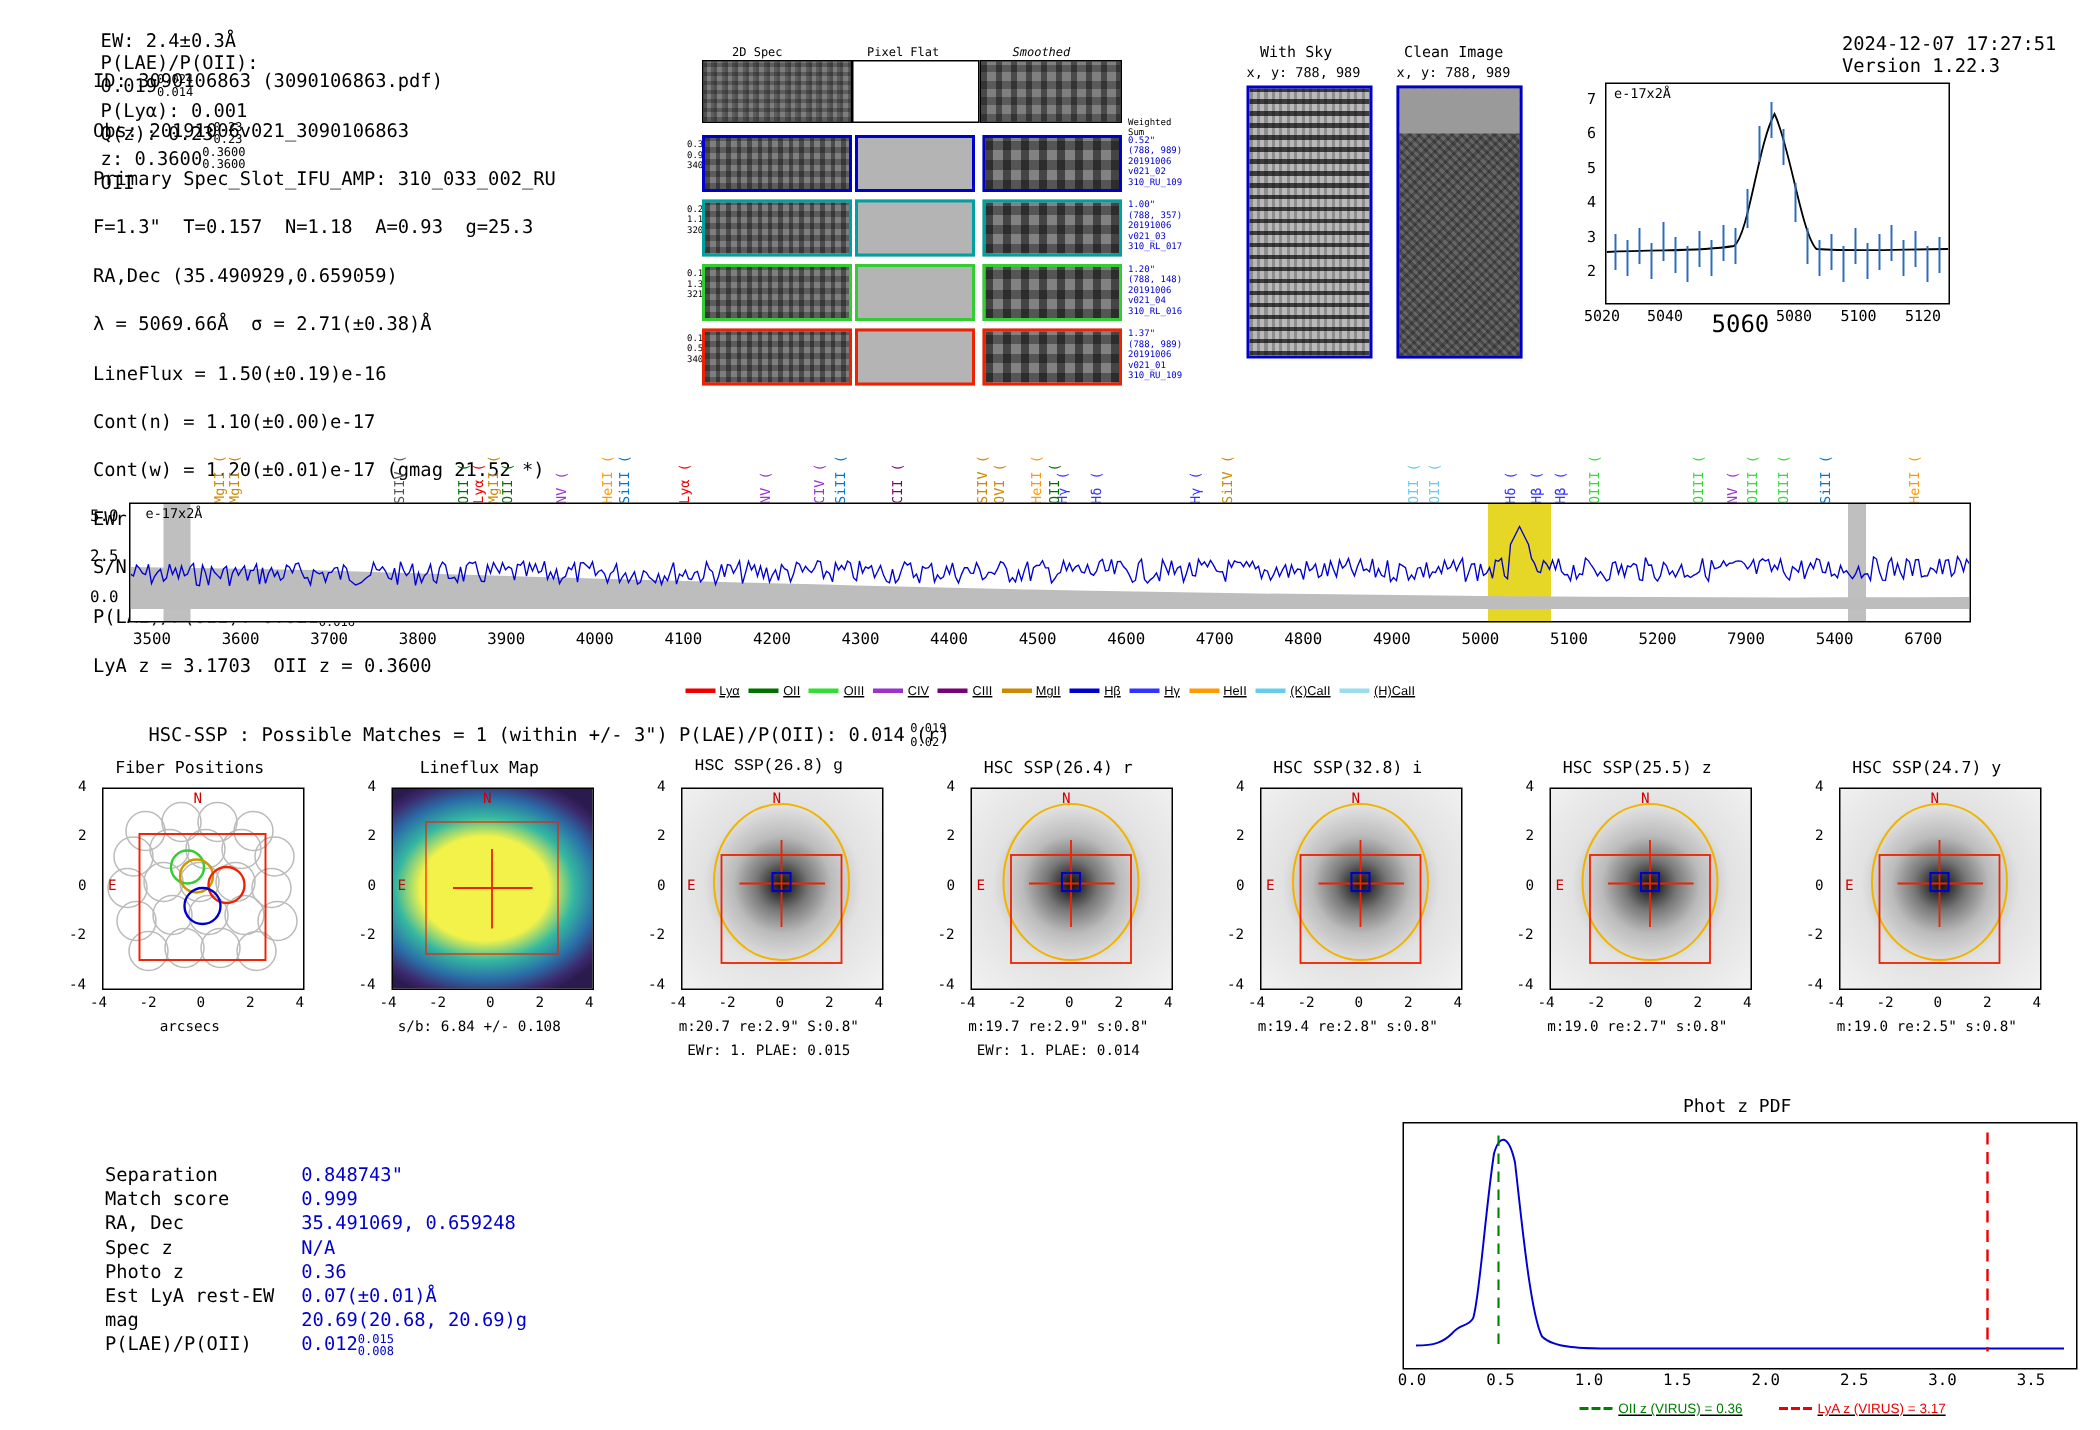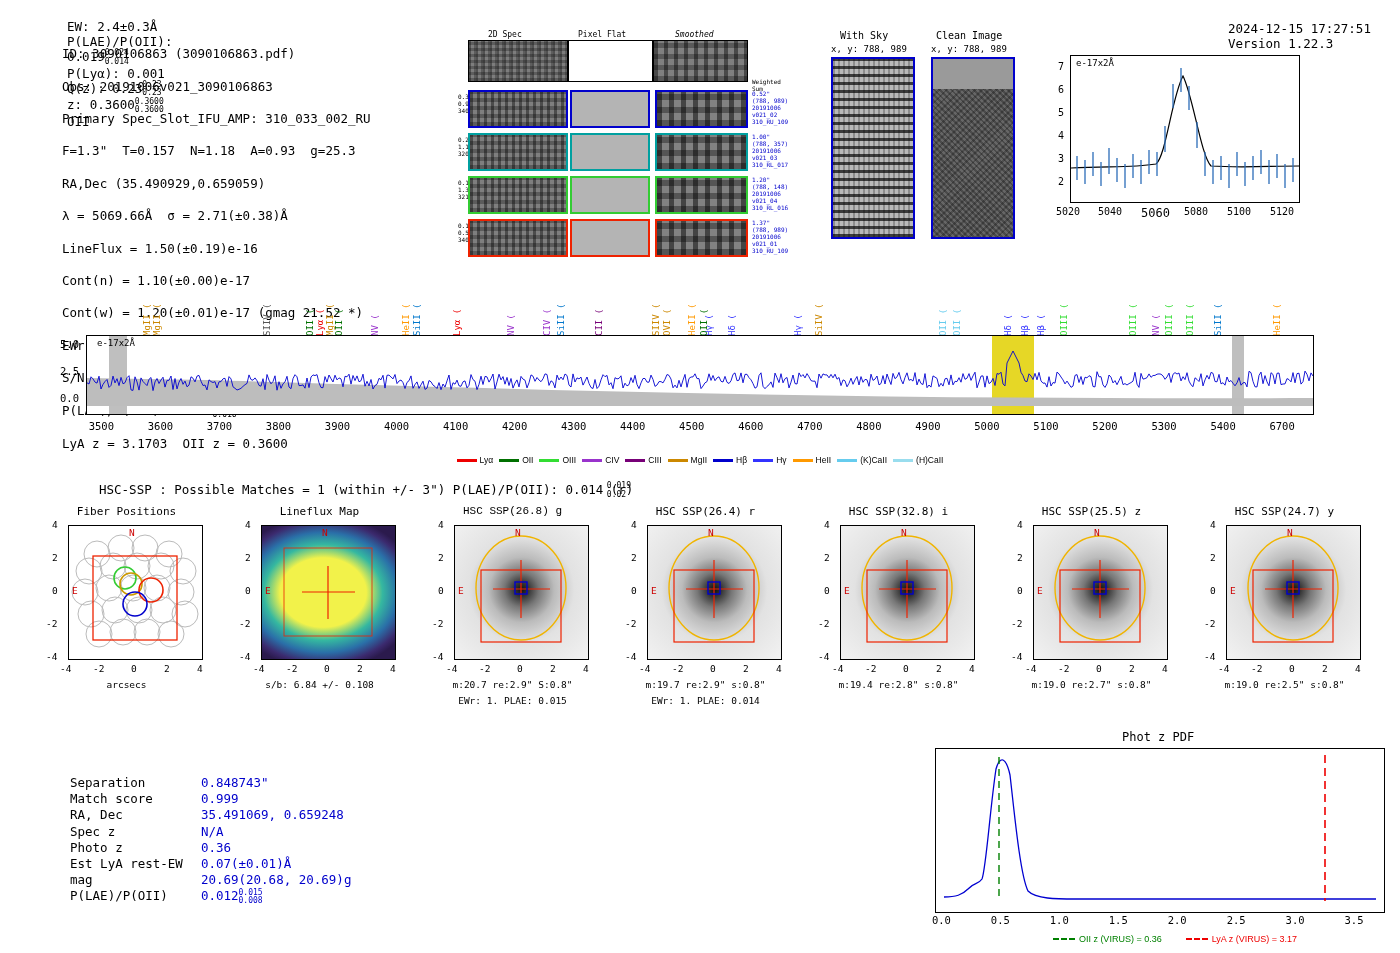--- a/index.html
+++ b/index.html
@@ -1,19 +1,19 @@
 <!DOCTYPE html>
 <html><head>
 <meta charset="utf-8">
 <style>
   html,body{margin:0;padding:0;background:#ffffff;}
   body{width:1400px;height:953px;position:relative;font-family:"DejaVu Sans Mono",monospace;color:#000;}
   .abs{position:absolute;}
   .mono{font-family:"DejaVu Sans Mono",monospace;}
-  .sans{font-family:"Liberation Sans",sans-serif;}
+  .sans{font-family:"Liberation Sans",sans-serif;text-decoration:underline;}
   .blue{color:#0000cc;}
   .red{color:#cc0000;}
   
   #topline{left:52px;top:4px;font-size:12.5px;white-space:pre;}
   #stamp{right:14px;top:6px;font-size:12.5px;white-space:pre;}
   #infoblock{left:62px;top:30px;font-size:12.5px;line-height:16.2px;white-space:pre;}
   .frac{display:inline-block;vertical-align:middle;font-size:8px;line-height:8.2px;text-align:left;}
   
   .noise{background-color:#b9b9b9;}
   .panelbox{box-sizing:border-box;}
@@ -45,21 +45,21 @@
 <div class="abs mono" id="topline">
   <span>EW: 2.4±0.3Å</span>&nbsp;
   <span>P(LAE)/P(OII):</span>
   <span>0.019</span><span class="frac"><span>0.024</span><br><span>0.014</span></span>&nbsp;&nbsp;
   <span>P(Lyα): 0.001</span>&nbsp;&nbsp;
   <span>Q(z): 0.23</span><span class="frac"><span>0.23</span><br><span>0.23</span></span>&nbsp;&nbsp;
   <span>z: 0.3600</span><span class="frac"><span>0.3600</span><br><span>0.3600</span></span>&nbsp;
   <span>OII</span>
 </div>
 <div class="abs mono" id="stamp">
-  <span>2024-12-15 17:27:51</span>&nbsp;&nbsp;
+  <span>2024-12-07 17:27:51</span>&nbsp;&nbsp;
   <span>Version 1.22.3</span>
 </div>
 
 <div class="abs mono" id="infoblock">
 <div>ID: 3090106863 (3090106863.pdf)</div>
 <div>Obs: 20191006v021_3090106863</div>
 <div>Primary Spec_Slot_IFU_AMP: 310_033_002_RU</div>
 <div>F=1.3"  T=0.157  N=1.18  A=0.93  g=25.3</div>
 <div>RA,Dec (35.490929,0.659059)</div>
 <div>λ = 5069.66Å  σ = 2.71(±0.38)Å</div>
@@ -190,21 +190,21 @@
   </div>
   <div class="abs mono" style="left:44px;top:3px;font-size:9px;">e-17x2Å</div>
   <div class="abs mono" style="left:26px;top:6px;font-size:10px;">7</div>
   <div class="abs mono" style="left:26px;top:29px;font-size:10px;">6</div>
   <div class="abs mono" style="left:26px;top:52px;font-size:10px;">5</div>
   <div class="abs mono" style="left:26px;top:75px;font-size:10px;">4</div>
   <div class="abs mono" style="left:26px;top:98px;font-size:10px;">3</div>
   <div class="abs mono" style="left:26px;top:121px;font-size:10px;">2</div>
   <div class="abs mono" style="left:24px;top:151px;font-size:10px;">5020</div>
   <div class="abs mono" style="left:66px;top:151px;font-size:10px;">5040</div>
-  <div class="abs mono" style="left:109px;top:151px;font-size:12px;">5060</div>
+  <div class="abs mono" style="left:109px;top:151px;font-size:16px;">5060</div>
   <div class="abs mono" style="left:152px;top:151px;font-size:10px;">5080</div>
   <div class="abs mono" style="left:195px;top:151px;font-size:10px;">5100</div>
   <div class="abs mono" style="left:238px;top:151px;font-size:10px;">5120</div>
 </div>
 
 <div class="abs" style="left:86px;top:270px;width:1228px;height:66px;">
 
   <div id="linelabels-host" style="position:relative;width:100%;height:100%;">
       <div class="linelabel" style="left: 66px; bottom: 0px; color: rgb(204, 136, 0);">MgII (</div>
       <div class="linelabel" style="left: 76px; bottom: 0px; color: rgb(204, 136, 0);">MgII (</div>
@@ -269,21 +269,21 @@
     <div class="xtick" style="left: 475.019px; top: 0px;">4300</div>
     <div class="xtick" style="left: 534.058px; top: 0px;">4400</div>
     <div class="xtick" style="left: 593.096px; top: 0px;">4500</div>
     <div class="xtick" style="left: 652.135px; top: 0px;">4600</div>
     <div class="xtick" style="left: 711.173px; top: 0px;">4700</div>
     <div class="xtick" style="left: 770.212px; top: 0px;">4800</div>
     <div class="xtick" style="left: 829.25px; top: 0px;">4900</div>
     <div class="xtick" style="left: 888.288px; top: 0px;">5000</div>
     <div class="xtick" style="left: 947.327px; top: 0px;">5100</div>
     <div class="xtick" style="left: 1006.37px; top: 0px;">5200</div>
-    <div class="xtick" style="left: 1065.4px; top: 0px;">5300</div>
+    <div class="xtick" style="left: 1065.4px; top: 0px;">7900</div>
     <div class="xtick" style="left: 1124.44px; top: 0px;">5400</div>
     <div class="xtick" style="left: 1183.48px; top: 0px;">6700</div>
   </div>
 
 <div class="abs sans" id="legend">
     <div class="lgitem">
       <span class="lgbar" style="background: rgb(238, 0, 0);"></span>
       <span>Lyα</span>
     </div>
     <div class="lgitem">

